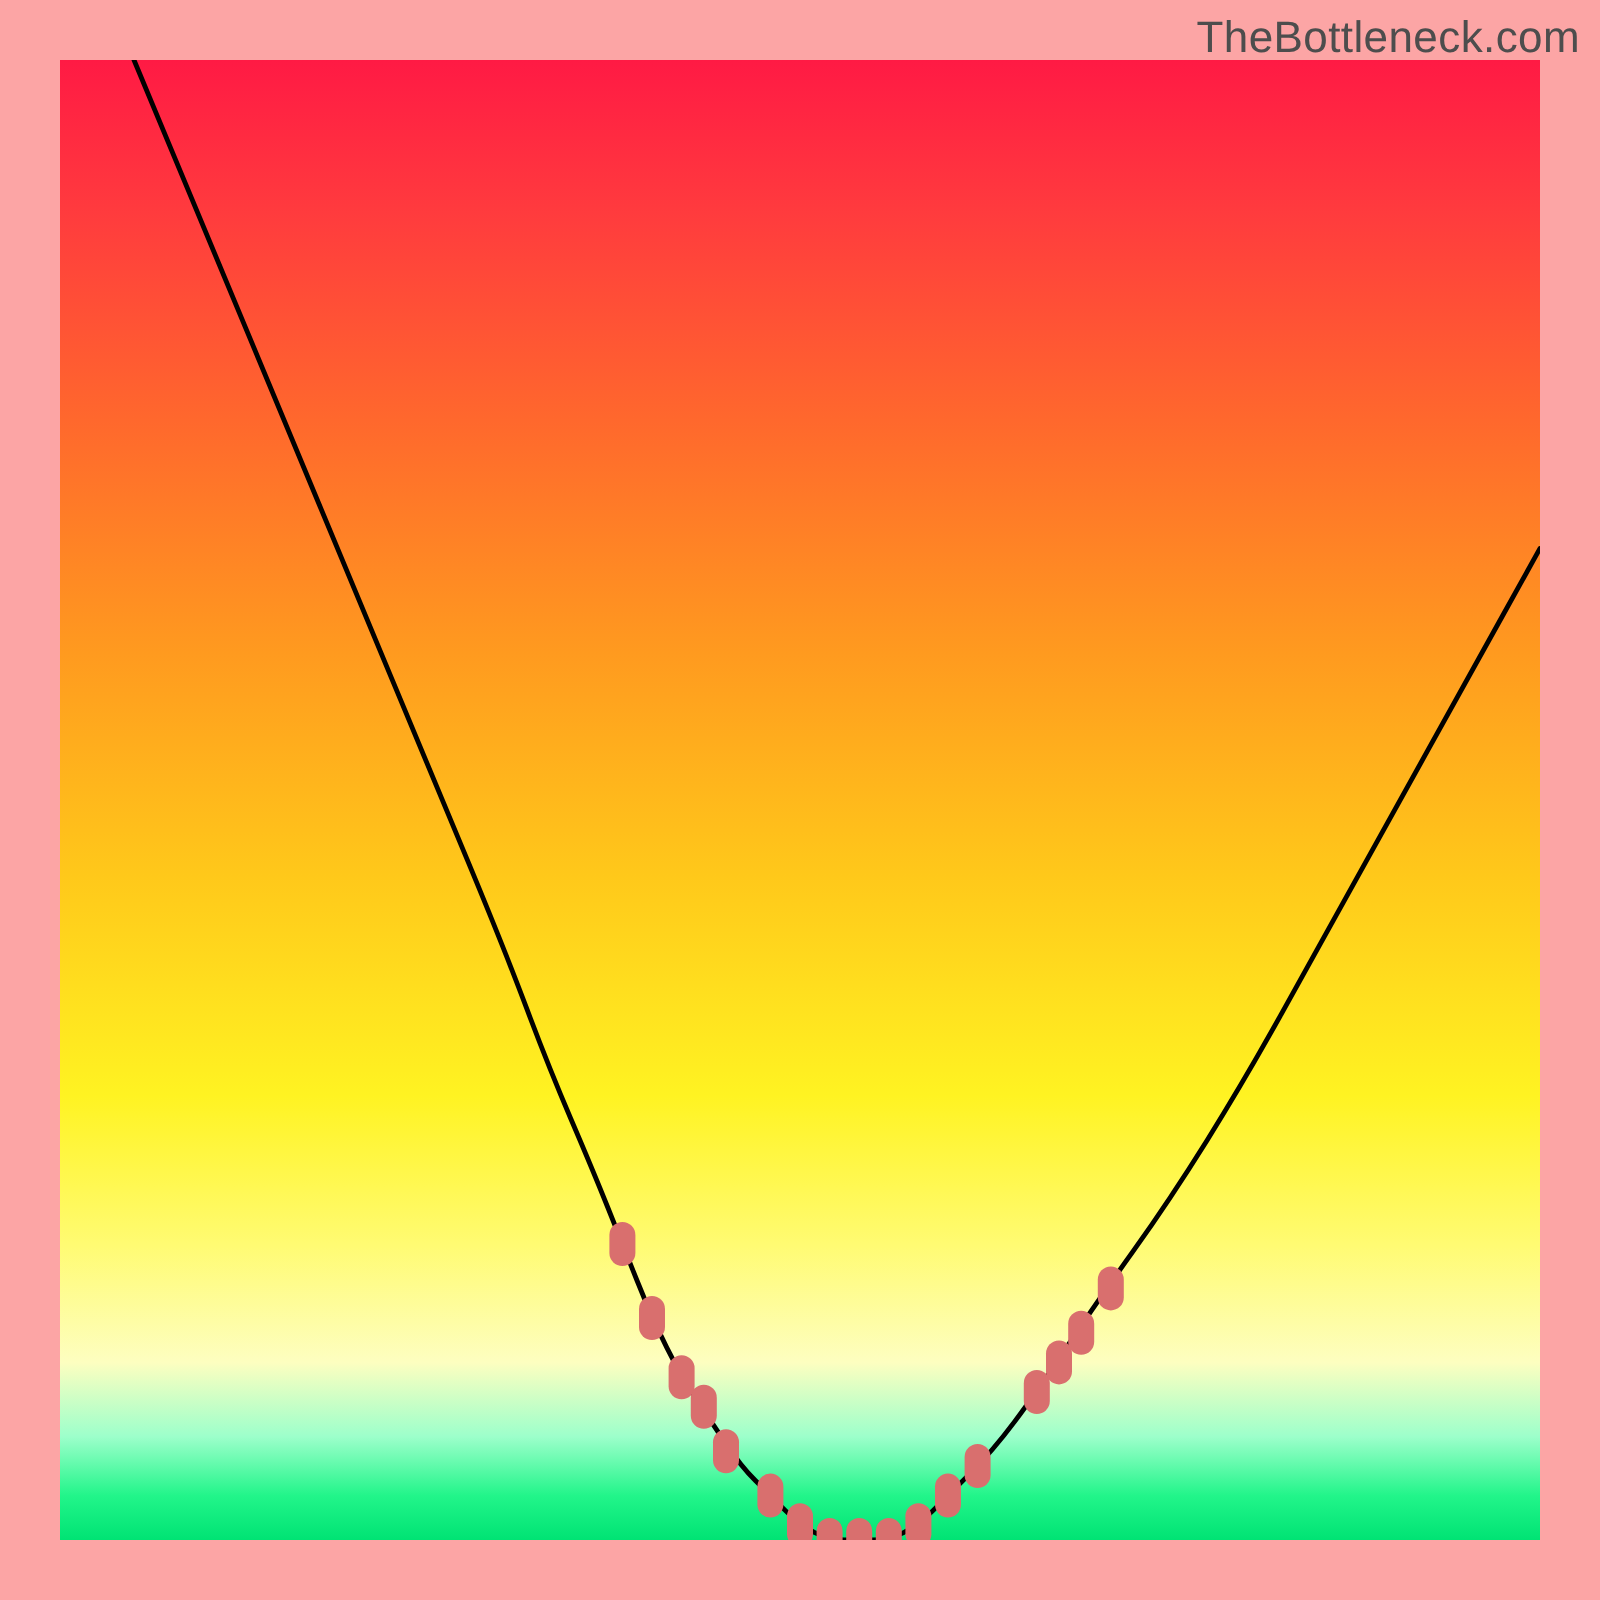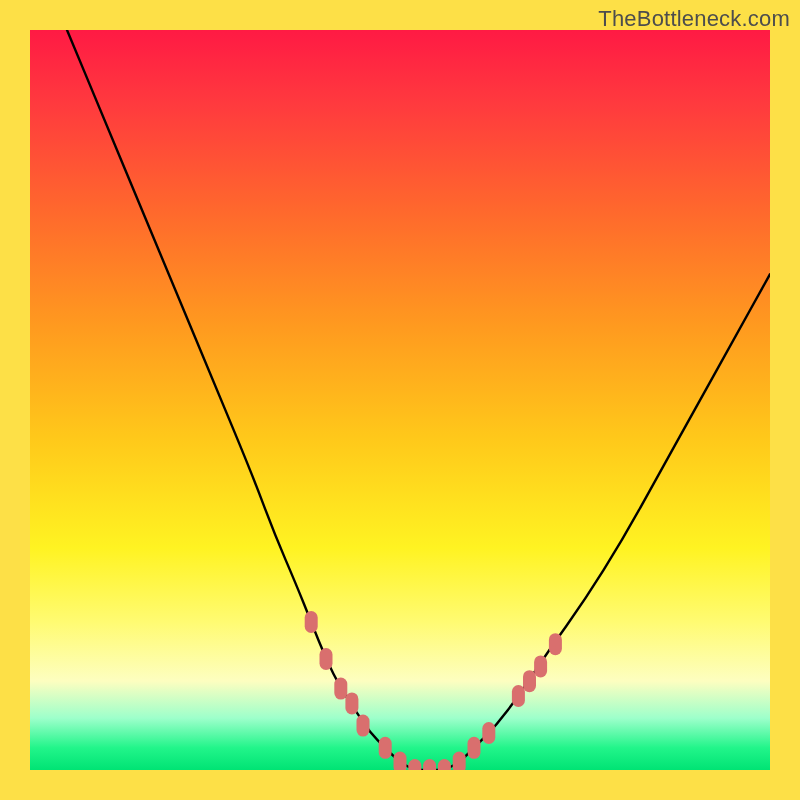--- a/index.html
+++ b/index.html
@@ -5,21 +5,21 @@
   body {
     margin: 0;
     padding: 0;
     background: #fff;
     font-family: Arial, Helvetica, sans-serif;
   }
   .stage {
     position: relative;
     width: 800px;
     height: 800px;
-    background: #fde047;
+    background: #fca5a5;
     overflow: hidden;
   }
   .watermark {
     position: absolute;
     top: 6px;
     right: 10px;
     font-size: 22px;
     font-weight: 500;
     color: #4d4d4d;
     letter-spacing: 0.2px;

